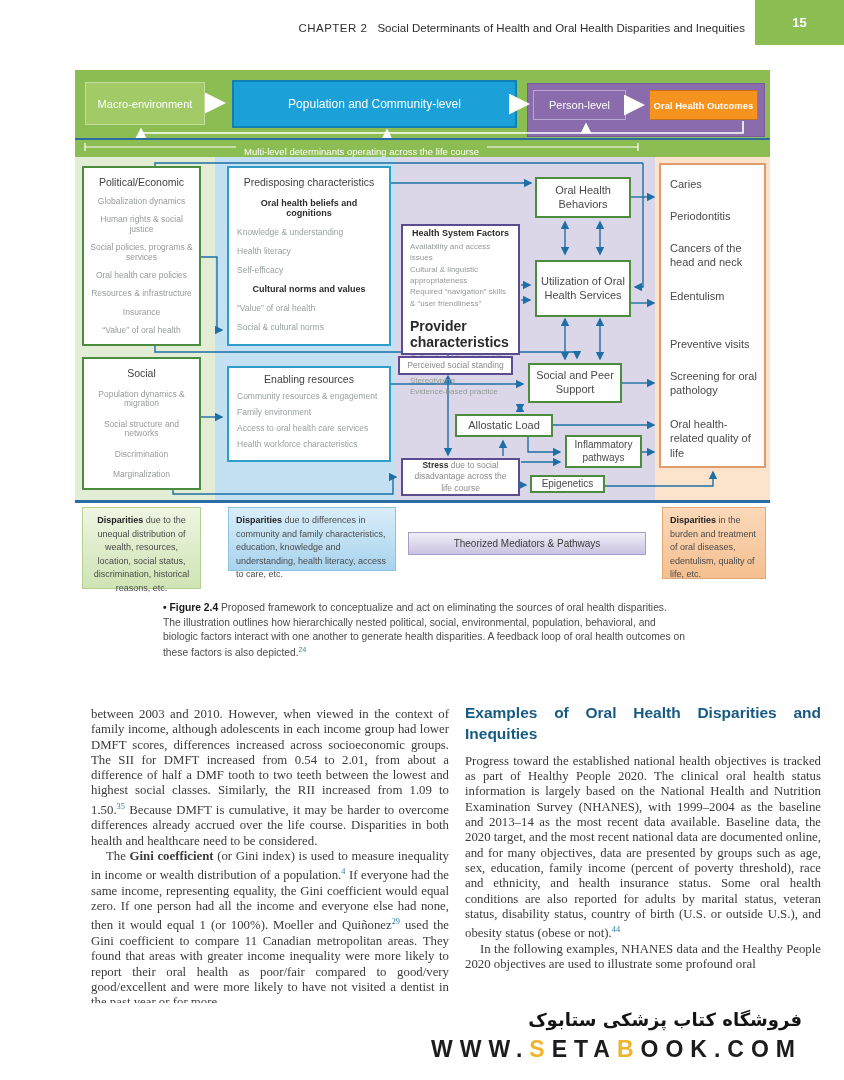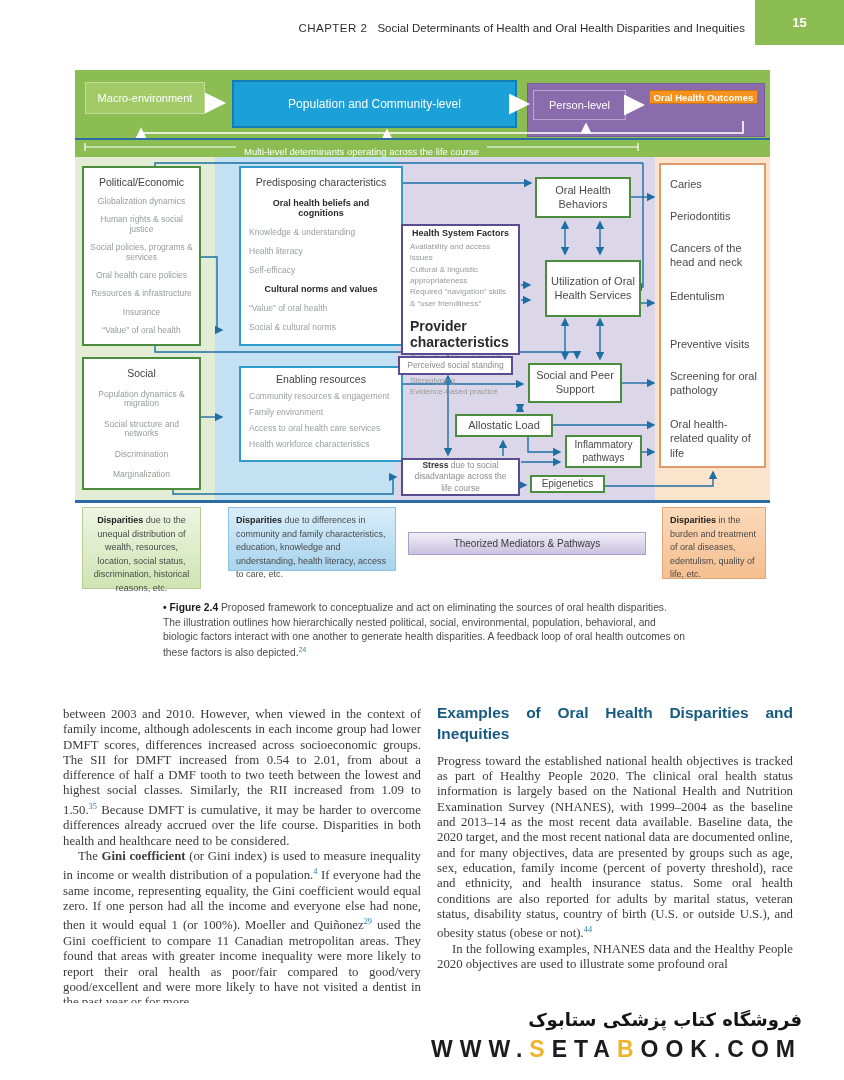--- a/index.html
+++ b/index.html
@@ -11,39 +11,39 @@
   
   #hdr { position:absolute; top:0; left:0; width:844px; height:46px; }
   #hdr .htext { position:absolute; top:22px; right:99px; font-size:11.5px; color:#2e2e2e; white-space:nowrap; }
   #hdr .htext .chap { letter-spacing:0.5px; margin-right:10px; }
   #hdr .pagebox { position:absolute; top:0; right:0; width:89px; height:45px; background:#8cbd52; color:#fff;
     font-weight:bold; font-size:13px; display:flex; align-items:center; justify-content:center; }
   
   #fig { position:absolute; left:75px; top:70px; width:695px; height:530px; }
   .band { position:absolute; left:0; top:0; width:695px; height:87px; background:#8cbd52; }
   .band .tbox { position:absolute; color:#fff; display:flex; align-items:center; justify-content:center; text-align:center; }
-  .macro  { left:10px; top:12px; width:120px; height:32px; background:#a2cb67; border:1px solid #c3dc9b; font-size:11px; }
+  .macro  { left:10px; top:12px; width:120px; height:43px; background:#a2cb67; border:1px solid #c3dc9b; font-size:11px; }
   .popul  { left:157px; top:10px; width:285px; height:48px; background:#1ba0d8; border:2px solid #0f7fb4; font-size:12px; }
   .purpwrap { position:absolute; left:452px; top:13px; width:238px; height:54px; background:#8a6bac; border:1px solid #7a5a9e; }
   .person { left:458px; top:20px; width:93px; height:30px; border:1px solid #b9a6d2; font-size:11px; }
-  .ohout  { left:574px; top:20px; width:109px; height:14px; background:#f6921e; border:1px solid #c8731a; font-size:9.5px; font-weight:bold; }
+  .ohout  { left:574px; top:20px; width:109px; height:30px; background:#f6921e; border:1px solid #c8731a; font-size:9.5px; font-weight:bold; }
   .blueline { position:absolute; left:0; top:68px; width:695px; height:2px; background:#2b6ca3; }
   .lifecourse { position:absolute; left:10px; top:72px; width:553px; text-align:center; }
   .lifecourse span { background:#8cbd52; color:#fff; font-size:9.5px; padding:0 8px; position:relative; top:-1px; }
   .bandsvg, .mainsvg { position:absolute; left:0; top:0; }
   
   .colbg { position:absolute; top:87px; height:343px; }
   .cg { left:0;   width:140px; background:#e3ecd4; }
   .cb { left:140px; width:180px; background:#c3e1f3; }
   .cp { left:320px; width:260px; background:#dbd7e9; }
   .co { left:580px; width:115px; background:#fbe4cb; }
   
   .bx { position:absolute; background:#fff; }
   .bdrG { border:2px solid #4c8c3f; }
-  .bdrB { border:2px solid #2f9cc9;margin-left:12px; }
+  .bdrB { border:2px solid #2f9cc9; }
   .bdrP { border:2px solid #5b4b91; }
   .bdrO { border:2px solid #e09a6b; }
   .listbox { display:flex; flex-direction:column; justify-content:space-between; text-align:center; padding:8px 4px; }
   .listbox .ti { font-size:10.5px; color:#3f3f3f; }
   .listbox .it { font-size:8.5px; color:#979c98; line-height:1.15; }
   .predis { padding:8px 8px; }
   .predis .ti { text-align:center; font-size:10.5px; color:#3f3f3f; margin-bottom:10px; }
   .predis .sb { text-align:center; font-size:9px; font-weight:bold; color:#2b2b2b; margin:8px 0 8px; }
   .predis .it { text-align:left; font-size:8.5px; color:#9aa0a0; margin:9px 0; }
   .hsf { padding:2px 7px;margin-top:32px; }
@@ -67,21 +67,21 @@
     background:linear-gradient(#fbd9b9,#f5bf90); border:1px solid #e0a877; }
   .mediators { position:absolute; left:333px; top:462px; width:238px; height:23px;
     background:linear-gradient(#f1eff8,#c9c2e0); border:1px solid #a89ecb;
     display:flex; align-items:center; justify-content:center; font-size:10px; color:#3a3a3a; }
   
   #caption { position:absolute; left:163px; top:601px; width:524px; font-size:10.3px; line-height:1.42; color:#4d4d4d; }
   #caption .cl { font-weight:bold; color:#1a1a1a; }
   #caption sup { font-size:0.65em; vertical-align:super; color:#2e7fa8; }
   
   .col { position:absolute; font-family:"Liberation Serif", serif; font-size:12.8px; line-height:15.3px;
-    color:#3b3b3b; text-align:justify; }
+    color:#3b3b3b; text-align:justify;margin-left:28px; }
   #colL { left:63px; top:707px; width:358px; }
   #colR { left:437px; top:703px; width:356px; }
   .col p.ind { text-indent:15px; }
   .col sup { font-size:0.65em; vertical-align:super; color:#2e7fa8; }
   #colR h2 { font-family:"Liberation Sans", sans-serif; font-size:15.5px; line-height:1.35; color:#175a82; margin-bottom:9px; }
   #colR h3 { font-family:"Liberation Sans", sans-serif; font-size:13.5px; color:#476f21; margin-bottom:9px; }
   
   #footer { position:absolute; left:0; top:1003px; width:844px; height:77px; background:#fff; }
   .logo { position:absolute; left:82px; top:8px; display:flex; align-items:center; gap:14px; }
   .wordmark { text-align:center; }
@@ -245,21 +245,21 @@
     </div>
 
     <div class="bx bdrP smallbox" style="left:326px; top:388px; width:119px; height:38px;">
       <span><b>Stress</b><span> due to social disadvantage across the life course</span></span>
     </div>
 
     <div class="bx bdrG midbox" style="left:460px; top:107px; width:96px; height:41px;">
       <span>Oral Health Behaviors</span>
     </div>
 
-    <div class="bx bdrG midbox" style="left:470px; top:190px; width:96px; height:57px;">
+    <div class="bx bdrG midbox" style="left:460px; top:190px; width:96px; height:57px;">
       <span>Utilization of Oral Health Services</span>
     </div>
 
     <div class="bx bdrG midbox" style="left:453px; top:293px; width:94px; height:40px;">
       <span>Social and Peer Support</span>
     </div>
 
     <div class="bx bdrG midbox" style="left:380px; top:344px; width:98px; height:23px;">
       <span>Allostatic Load</span>
     </div>

